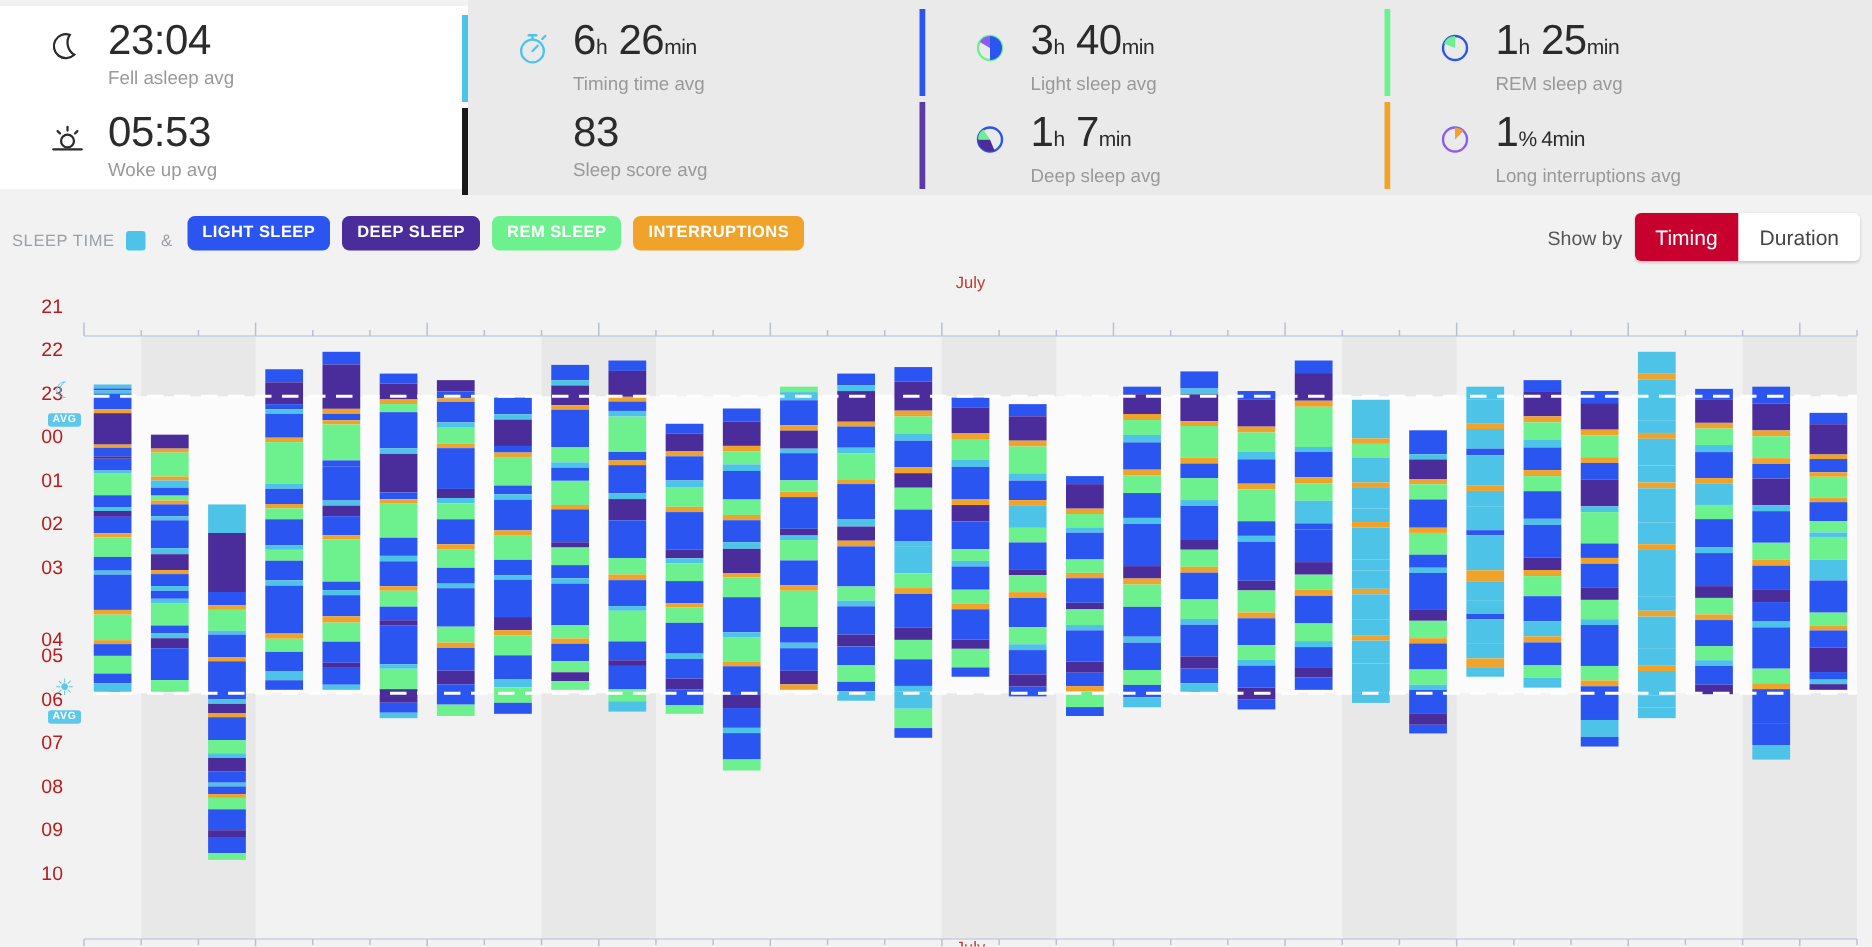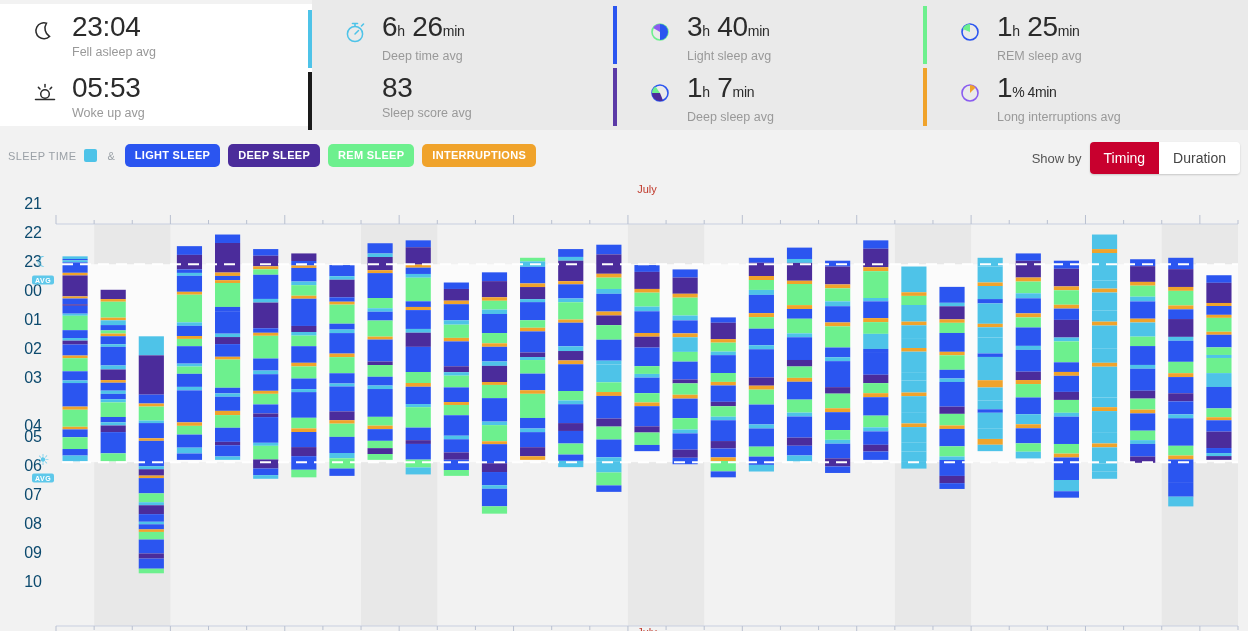--- a/index.html
+++ b/index.html
@@ -98,21 +98,21 @@
   .legend-row {
     position: relative;
     height: 52px;
     width: 1248px;
     background: #f2f2f2;
   }
   .legend-left {
     position: absolute;
     left: 8px; top: 14px;
     display: flex;
-    align-items: center;
+    align-items: flex-end;
     gap: 8px;
   }
   .legend-caption {
     font-size: 11px;
     color: #9aa0a6;
     letter-spacing: 0.4px;
   }
   .legend-swatch {
     width: 13px; height: 13px;
     background: #4ec3e8;
@@ -178,22 +178,22 @@
     font-size: 11px;
     color: #c0392b;
     transform: translateX(-50%);
     white-space: nowrap;
   }
   .ytick {
     position: absolute;
     right: 1218px;
     width: 40px;
     text-align: right;
-    font-size: 16px;
-    color: #0c4a6e;
+    font-size: 13px;
+    color: #b91c1c;
     transform: translateY(-50%);
   }
   .avg-badge {
     position: absolute;
     width: 26px;
     text-align: center;
     transform: translateY(-50%);
   }
   .avg-badge .glyph { font-size: 15px; color: #5ec8ea; line-height: 15px; display:block; }
   .avg-badge .tag {
@@ -255,21 +255,21 @@
           <line x1="10.5" y1="4.5" x2="15.5" y2="4.5" stroke="#4ec3e8" stroke-width="1.6" stroke-linecap="round"></line>
           <line x1="13" y1="4.5" x2="13" y2="7.3" stroke="#4ec3e8" stroke-width="1.6"></line>
           <line x1="19.5" y1="7" x2="21.5" y2="5" stroke="#4ec3e8" stroke-width="1.6" stroke-linecap="round"></line>
         </svg>
       </span>
       <span class="stat-text">
         <span class="stat-value">
           <span>6</span><span class="unit">h</span>
           <span>26</span><span class="unit">min</span>
         </span>
-        <span class="stat-label">Deep time avg</span>
+        <span class="stat-label">Timing time avg</span>
       </span>
     </div>
     <div class="stat-item">
       <span class="stat-icon"></span>
       <span class="stat-text">
         <span class="stat-value">83</span>
         <span class="stat-label">Sleep score avg</span>
       </span>
     </div>
     <span class="accent top" style="background:#2b55f0"></span>

